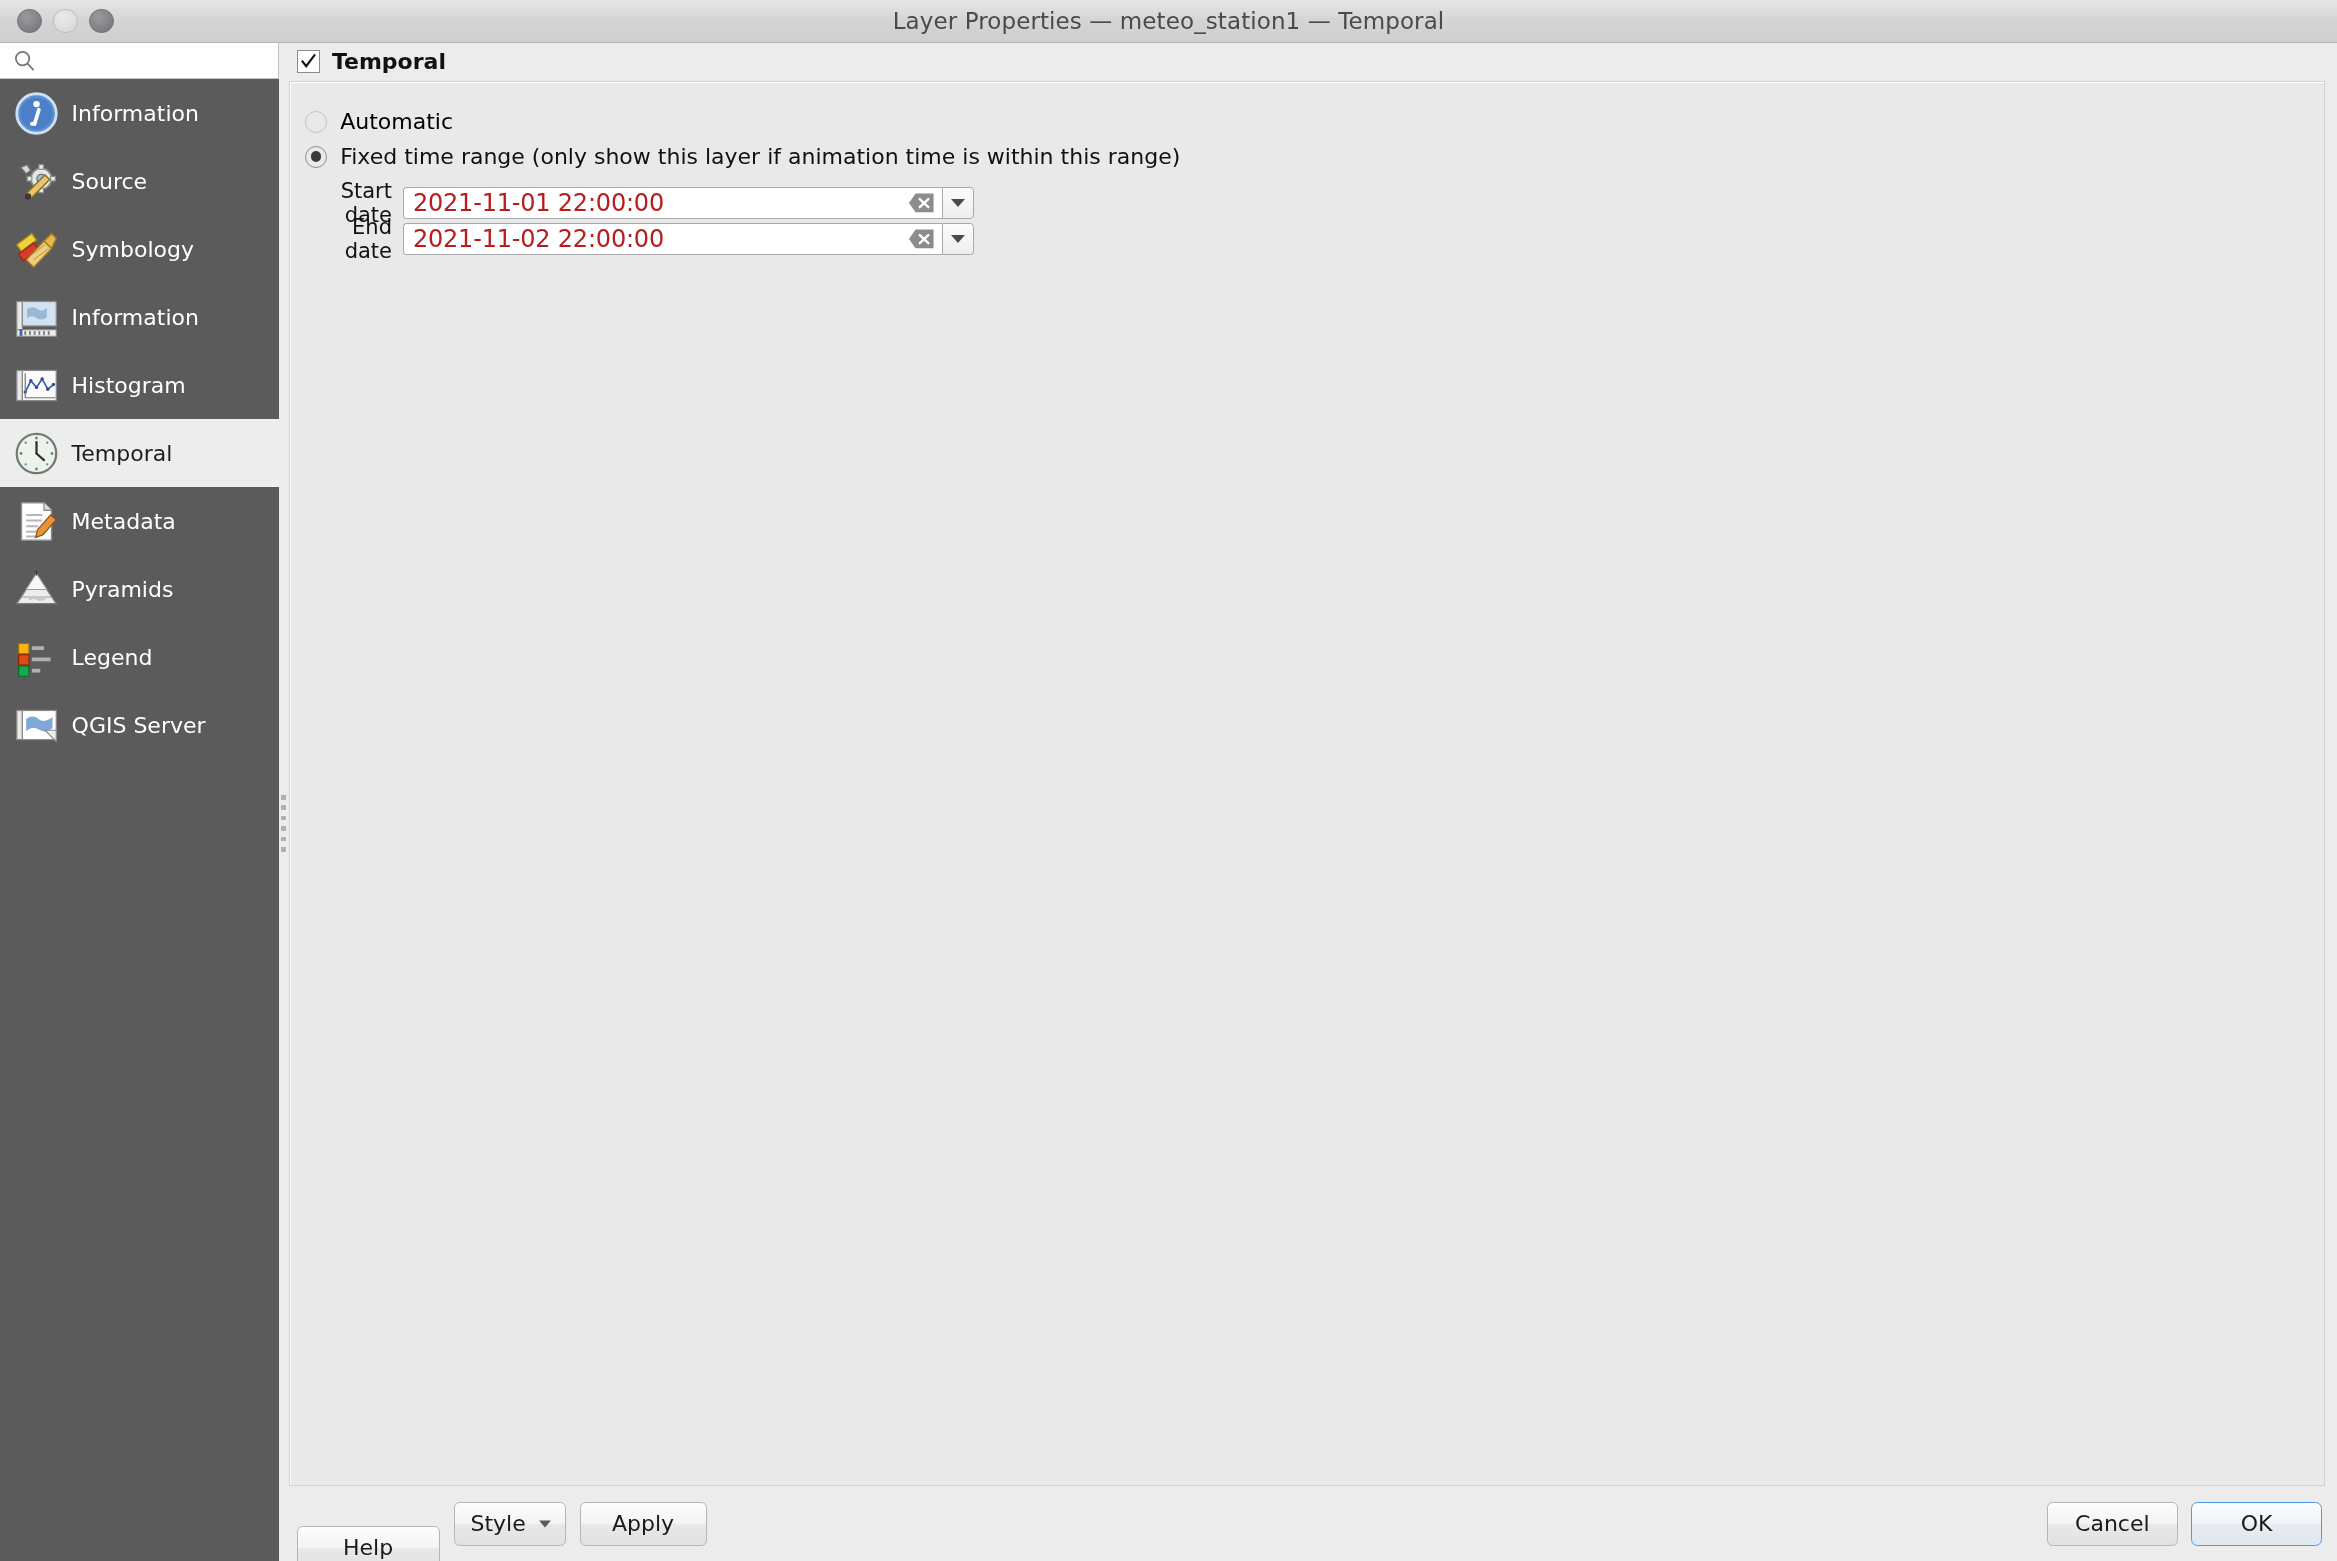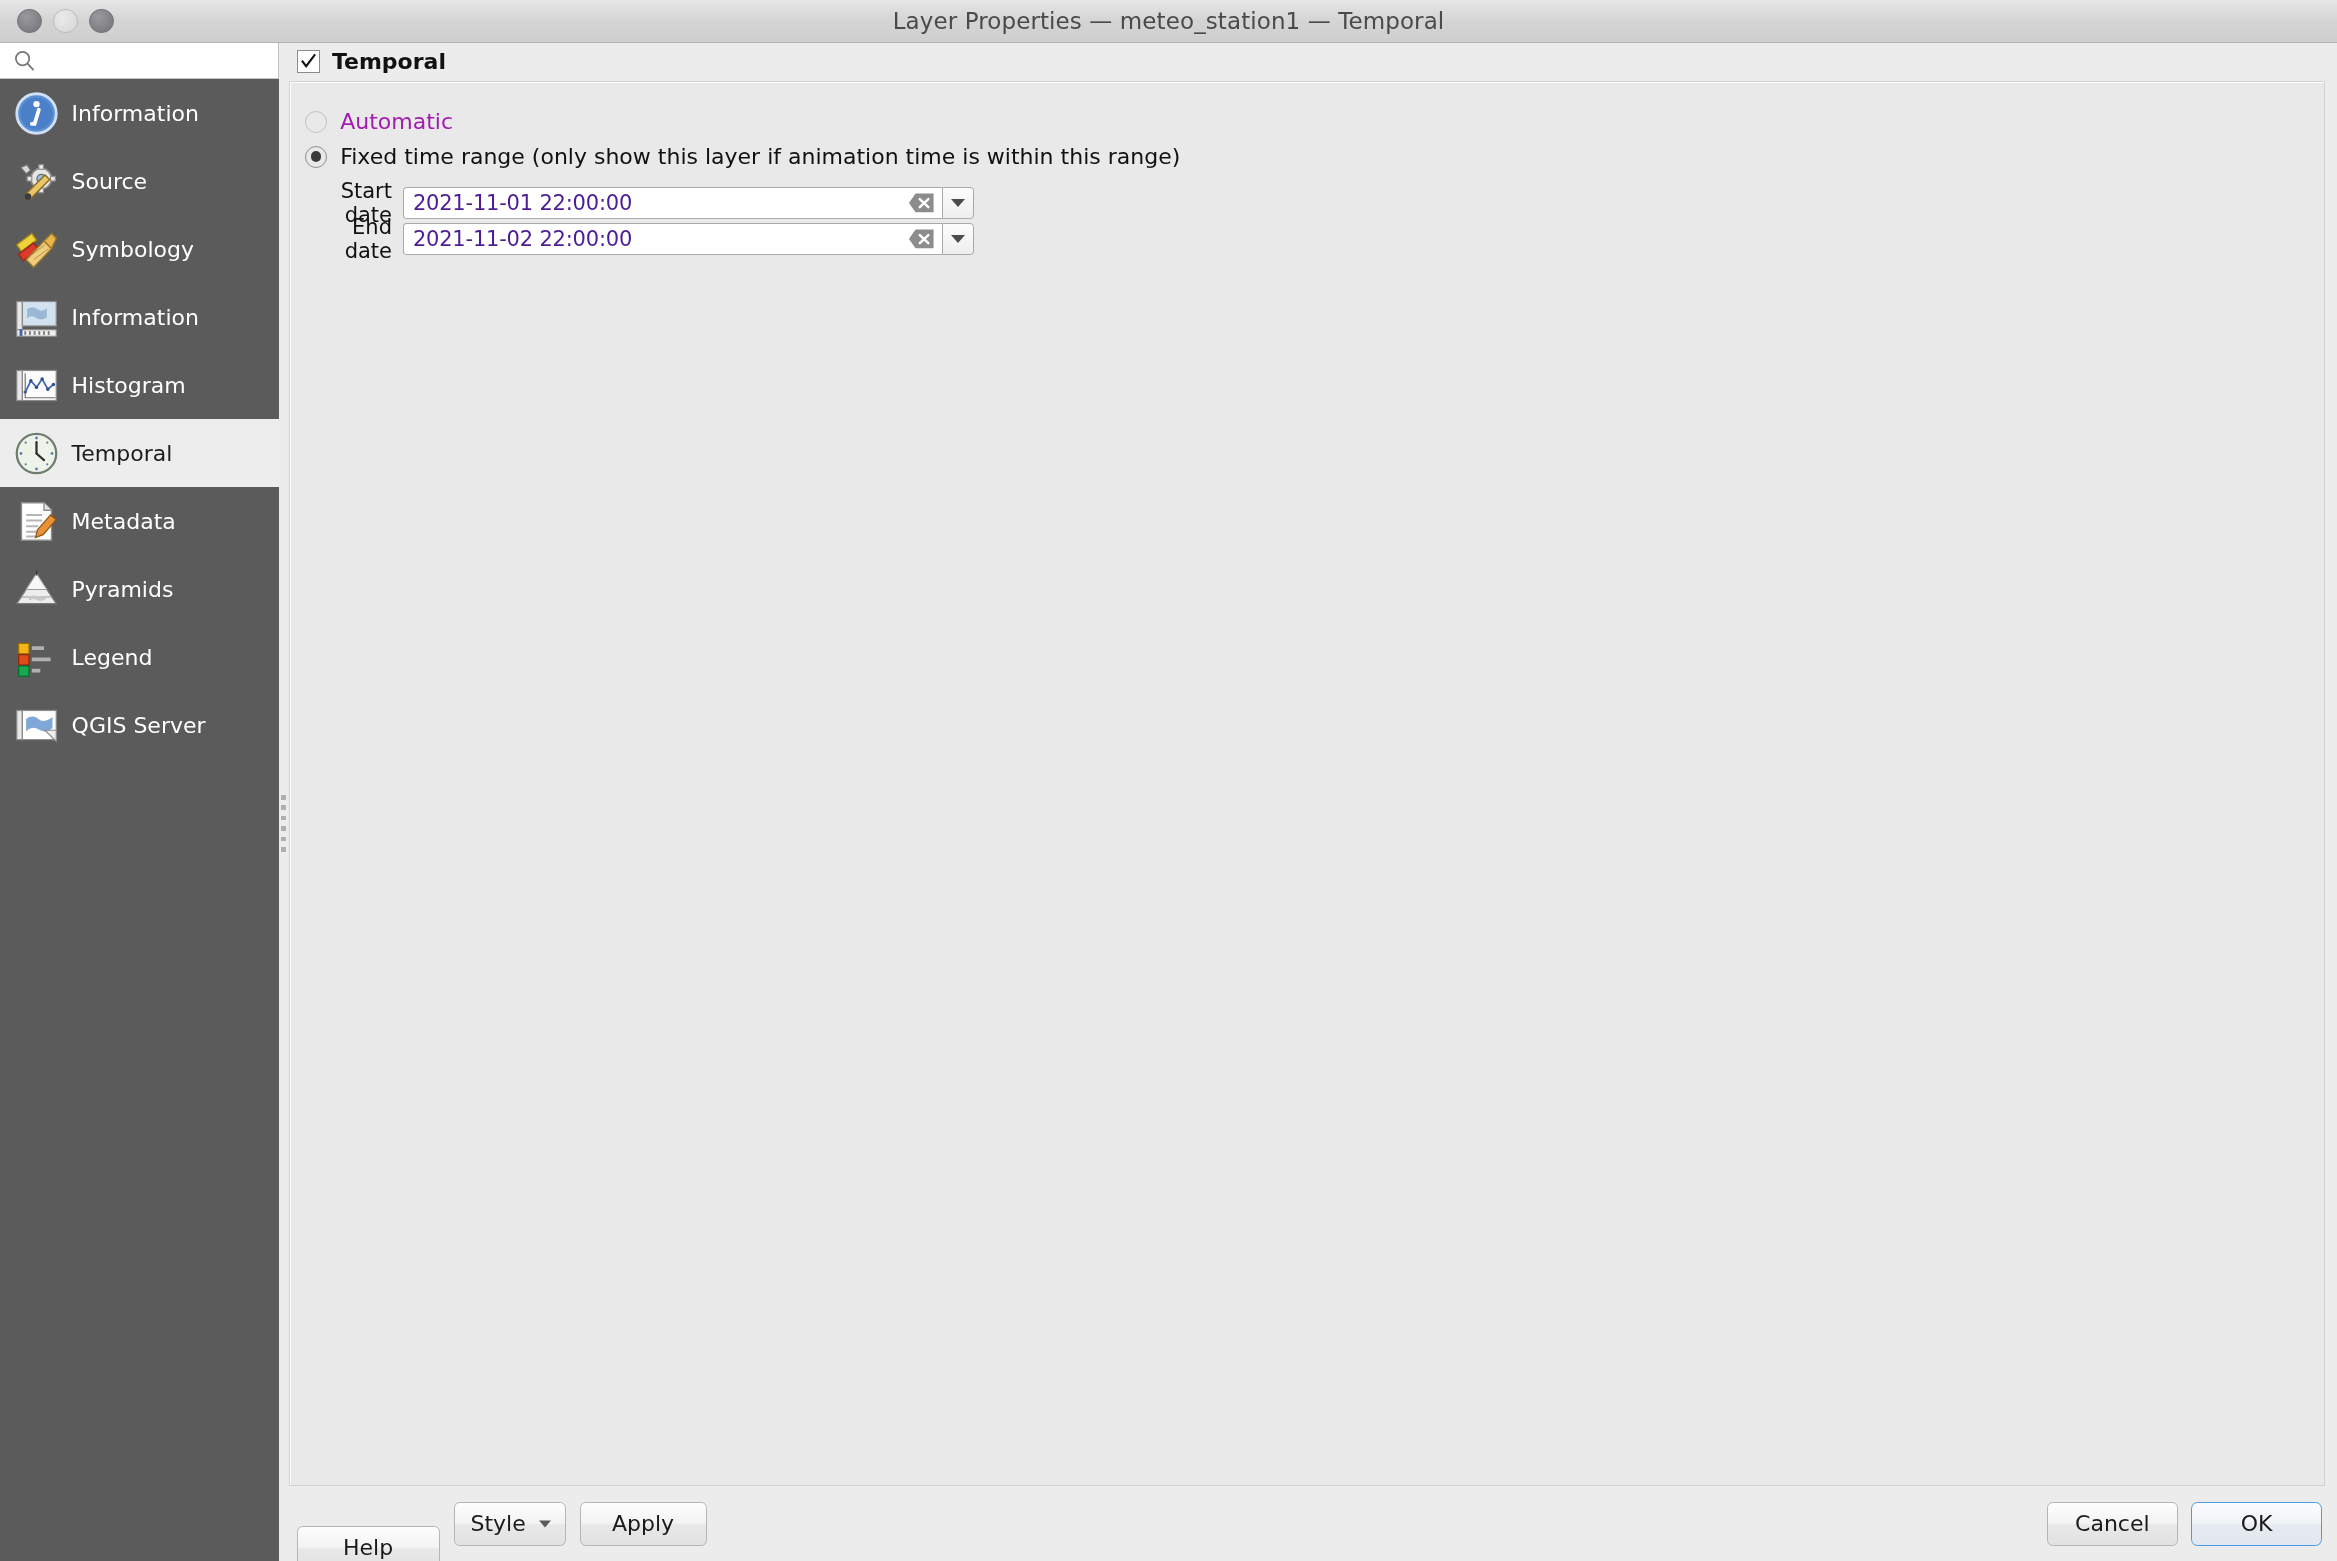--- a/index.html
+++ b/index.html
@@ -93,39 +93,39 @@
   #row-automatic { left: 15px; top: 27.4px; }
   #row-fixed     { left: 15px; top: 62px; }
   .radio {
     width: 22px; height: 22px; border-radius: 50%;
     border: 1.9px solid #8f8f8f; background: #e9e9e9;
     display: flex; align-items: center; justify-content: center; flex: none;
   }
   .radio.disabled { border-color: #c3c3c3; }
   .radio .dot { width: 10.4px; height: 10.4px; border-radius: 50%; background: #3a3a3a; }
   .radio-label { font-size: 22px; color: #111; margin-left: 13.2px; white-space: nowrap; }
-  .radio-label.disabled { color: #a21caf; }
+  .radio-label.disabled { color: #000000; }
 
   
   .field-row { position: absolute; display: flex; align-items: center; }
   #row-start { left: 15px; top: 97px; }
   #row-end   { left: 15px; top: 133px; }
   .field-label {
     font-size: 21px; color: #111; text-align: right; width: 87px; flex: none;
     margin-right: 11.4px;
   }
   .datetime-wrap { display: flex; align-items: stretch; }
   .datetime-box {
     width: 539px; height: 32px; background: #ffffff;
     border: 0.9px solid #a9a9a9; border-right: none;
     display: flex; align-items: center; position: relative;
     border-radius: 3.8px 0 0 3.8px;
   }
   .datetime-text {
-    font-size: 21px; color: #4c1d95; margin-left: 8.5px; letter-spacing: -0.2px;
+    font-size: 24px; color: #b91c1c; margin-left: 8.5px; letter-spacing: -0.2px;
   }
   .clear-btn {
     position: absolute; right: 7.6px; top: 50%; transform: translateY(-50%);
     width: 26.5px; height: 21px; cursor: pointer;
   }
   .dd-btn {
     width: 32px; background: linear-gradient(to bottom, #fcfcfc 0%, #eeeeee 100%);
     border: 0.9px solid #a9a9a9; border-radius: 0 3.8px 3.8px 0;
     display: flex; align-items: center; justify-content: center;
   }

